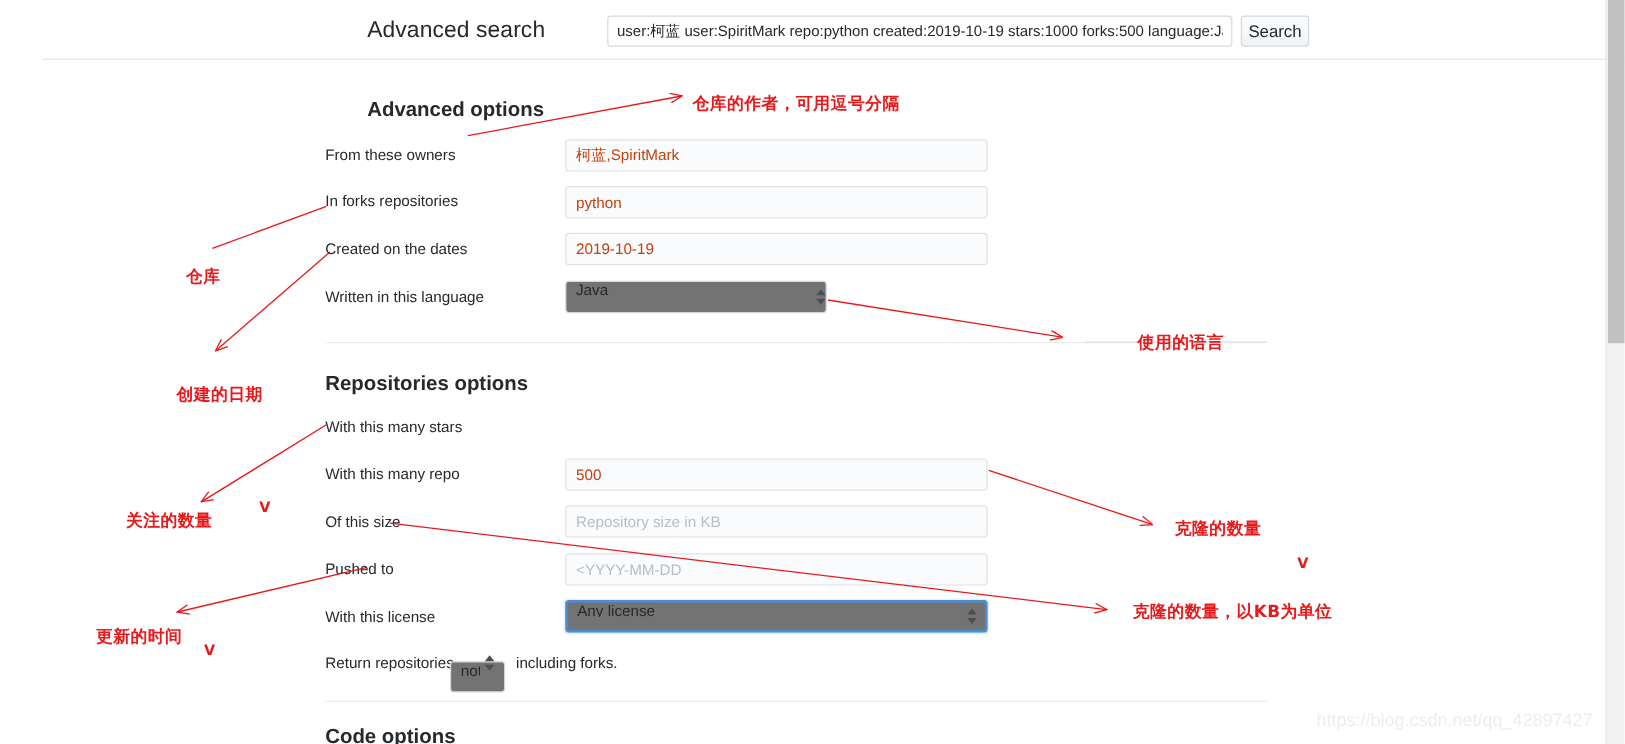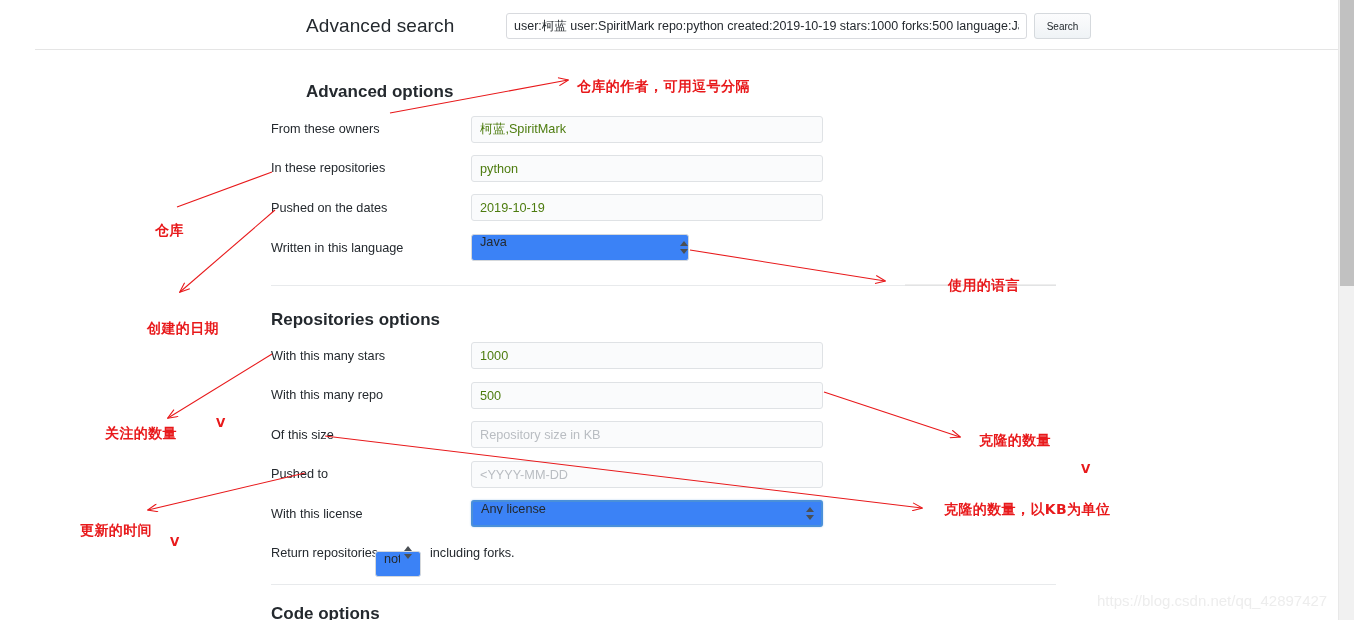--- a/index.html
+++ b/index.html
@@ -51,21 +51,21 @@
   }
   .search-btn {
     position: absolute;
     left: 999px; top: 13px;
     width: 57px; height: 26px;
     border: 1px solid #d5d9dd;
     border-radius: 3px;
     background: linear-gradient(#fcfcfd, #eff3f6);
     color: #24292e;
     font-family: "Liberation Sans", sans-serif;
-    font-size: 10px;
+    font-size: 14px;
     cursor: pointer;
     padding: 0;
   }
 
   
   .section-title {
     position: absolute;
     font-size: 17px;
     font-weight: 600;
     color: #24292e;
@@ -82,31 +82,31 @@
   .field-input {
     position: absolute;
     left: 471px;
     width: 352px;
     height: 27px;
     border: 1px solid #dfe2e5;
     border-radius: 3px;
     background: #fafbfc;
     font-family: "Liberation Sans", sans-serif;
     font-size: 12.7px;
-    color: #4d7c0f;
+    color: #c2410c;
     padding: 0 8px;
     outline: none;
   }
   .field-input::placeholder { color: #b9bdc2; }
 
   .field-select {
     position: absolute;
     border: 1px solid #d5d8db;
     border-radius: 3px;
-    background: #3b82f6;
+    background: #737373;
     font-family: "Liberation Sans", sans-serif;
     font-size: 12.7px;
     color: #24292e;
     padding: 0 20px 11px 8px;
     height: 27px;
     outline: none;
     cursor: pointer;
     -webkit-appearance: none;
     appearance: none;
   }
@@ -204,38 +204,37 @@
     <div class="header-title">Advanced search</div>
     <input class="search-query" type="text" value="user:柯蓝 user:SpiritMark repo:python created:2019-10-19 stars:1000 forks:500 language:Java" style="">
     <button class="search-btn">Search</button>
   </div>
 
   <div class="section-title" style="top:82px;margin-left:35px;">Advanced options</div>
 
   <div class="field-label" style="top:122px;">From these owners</div>
   <input class="field-input" style="top: 116px;" type="text" value="柯蓝,SpiritMark">
 
-  <div class="field-label" style="top:161px;">In these repositories</div>
+  <div class="field-label" style="top:161px;">In forks repositories</div>
   <input class="field-input" style="top: 155px;" type="text" value="python">
 
-  <div class="field-label" style="top:201px;">Pushed on the dates</div>
+  <div class="field-label" style="top:201px;">Created on the dates</div>
   <input class="field-input" style="top: 194px;" type="text" value="2019-10-19">
 
   <div class="field-label" style="top:241px;">Written in this language</div>
   <select class="field-select" style="left:471px; top:234px; width:218px;">
     <option>Java</option>
   </select>
   <span class="sel-arrow" style="left:680px; top:241px;"></span>
 
   <div class="divider" style="top:285px;"></div>
 
   <div class="section-title" style="top:310px;">Repositories options</div>
 
   <div class="field-label" style="top:349px;">With this many stars</div>
-  <input class="field-input" style="top: 342px;" type="text" value="1000">
 
   <div class="field-label" style="top:388px;">With this many repo</div>
   <input class="field-input" style="top: 382px;" type="text" value="500">
 
   <div class="field-label" style="top:428px;">Of this size</div>
   <input class="field-input" style="top: 421px;" type="text" placeholder="Repository size in KB">
 
   <div class="field-label" style="top:467px;">Pushed to</div>
   <input class="field-input" style="top: 461px;" type="text" placeholder="&lt;YYYY-MM-DD">
 

